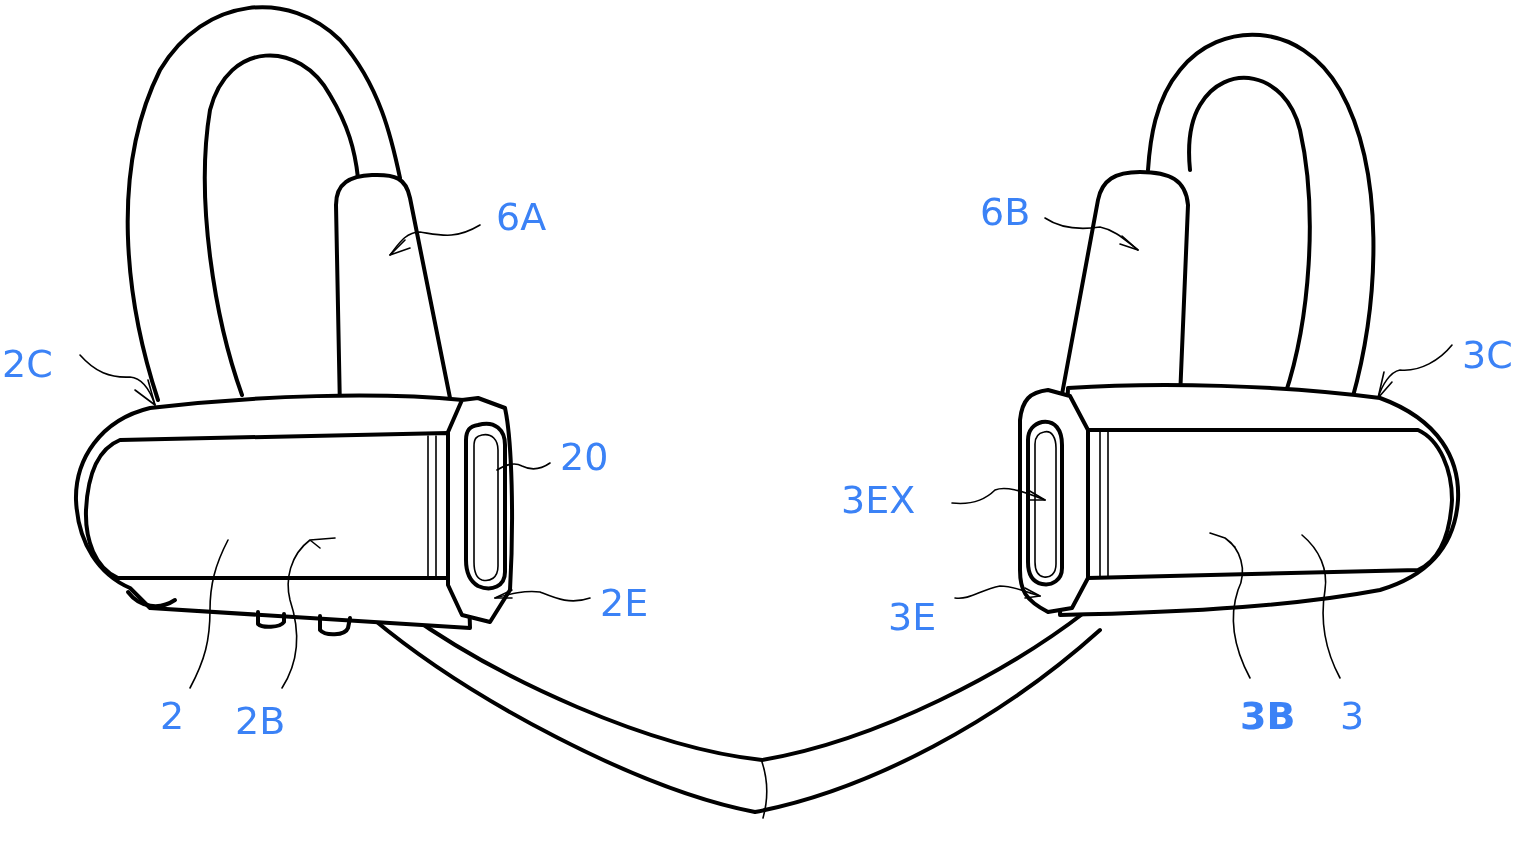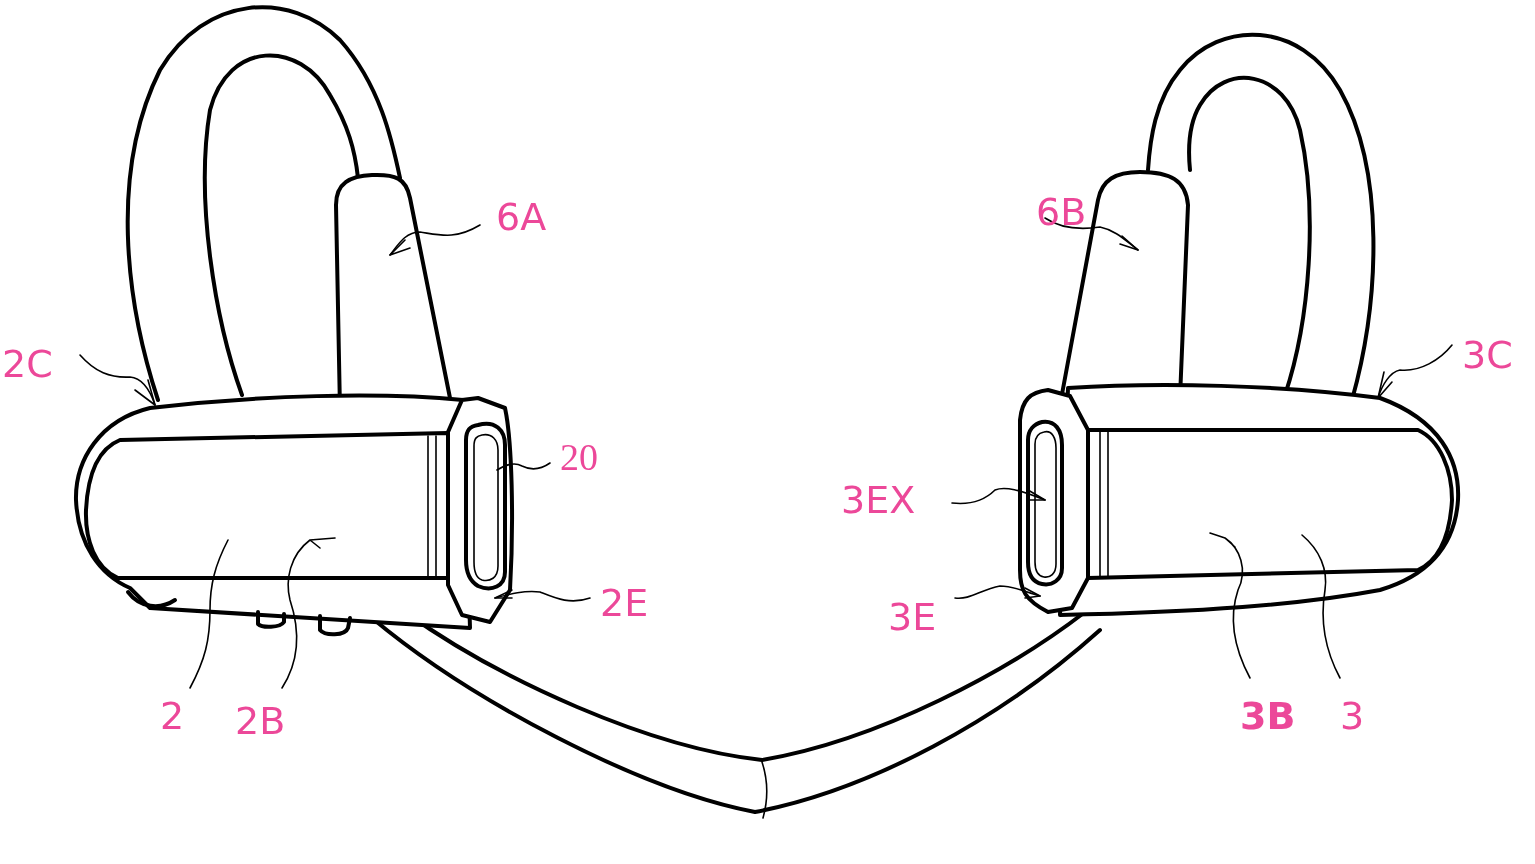--- a/index.html
+++ b/index.html
@@ -2,21 +2,21 @@
 <html><head>
 <meta charset="utf-8">
 <style>
   html, body { margin:0; padding:0; background:#ffffff; }
   body { width:1535px; height:864px; overflow:hidden; position:relative; }
   #stage { position:absolute; left:0; top:0; width:1535px; height:864px; }
   svg { position:absolute; left:0; top:0; }
   .ln { fill:none; stroke:#000; stroke-width:4; stroke-linecap:round; stroke-linejoin:round; }
   .thin { fill:none; stroke:#000; stroke-width:1.6; stroke-linecap:round; stroke-linejoin:round; }
   .fillw { fill:#fff; }
-  .lbl { position:absolute; font-family:"DejaVu Sans", sans-serif; font-size:38px; color:#ec4899; line-height:1; white-space:nowrap; }
+  .lbl { position:absolute; font-family:"DejaVu Sans", sans-serif; font-size:38px; color:#3b82f6; line-height:1; white-space:nowrap; }
 </style>
 </head>
 <body>
 
 <div id="stage">
 <svg width="1535" height="864" viewBox="0 0 1535 864">
 
   <g>
     <path class="ln" d="M372,618 C470,700 640,790 755,812 C870,790 1000,720 1100,630"></path>
     <path class="ln" d="M405,612 C500,680 650,748 762,760 C880,740 1010,670 1085,612"></path>
@@ -94,24 +94,24 @@
 
     <path class="thin" d="M282,688 C300,660 300,630 290,600 C285,580 290,555 310,540 M310,540 L335,538 M310,540 L320,548"></path>
 
     <path class="thin" d="M1250,678 C1235,650 1228,620 1238,590 C1248,570 1240,548 1225,538 M1225,538 L1210,533 M1225,538 L1235,547"></path>
 
     <path class="thin" d="M1340,678 C1325,650 1320,620 1325,590 C1328,570 1320,550 1302,535"></path>
   </g>
 </svg>
 
 <div class="lbl" style="left:496px;top:198px;">6A</div>
-<div class="lbl" style="left:1036px;top:193px;">6B</div>
+<div class="lbl" style="left:980px;top:193px;">6B</div>
 <div class="lbl" style="left:2px;top:330px;margin-top:15px;">2C</div>
 <div class="lbl" style="left:1462px;top:336px;">3C</div>
-<div class="lbl" style="left:560px;top:438px;font-family:Liberation Serif, serif;">20</div>
+<div class="lbl" style="left:560px;top:438px;">20</div>
 <div class="lbl" style="left:841px;top:481px;">3EX</div>
 <div class="lbl" style="left:600px;top:584px;">2E</div>
 <div class="lbl" style="left:888px;top:582px;margin-top:16px;">3E</div>
 <div class="lbl" style="left:160px;top:697px;">2</div>
 <div class="lbl" style="left:235px;top:702px;">2B</div>
 <div class="lbl" style="left:1240px;top:697px;font-weight:bold;">3B</div>
 <div class="lbl" style="left:1340px;top:697px;">3</div>
 </div>
 
 </body></html>

